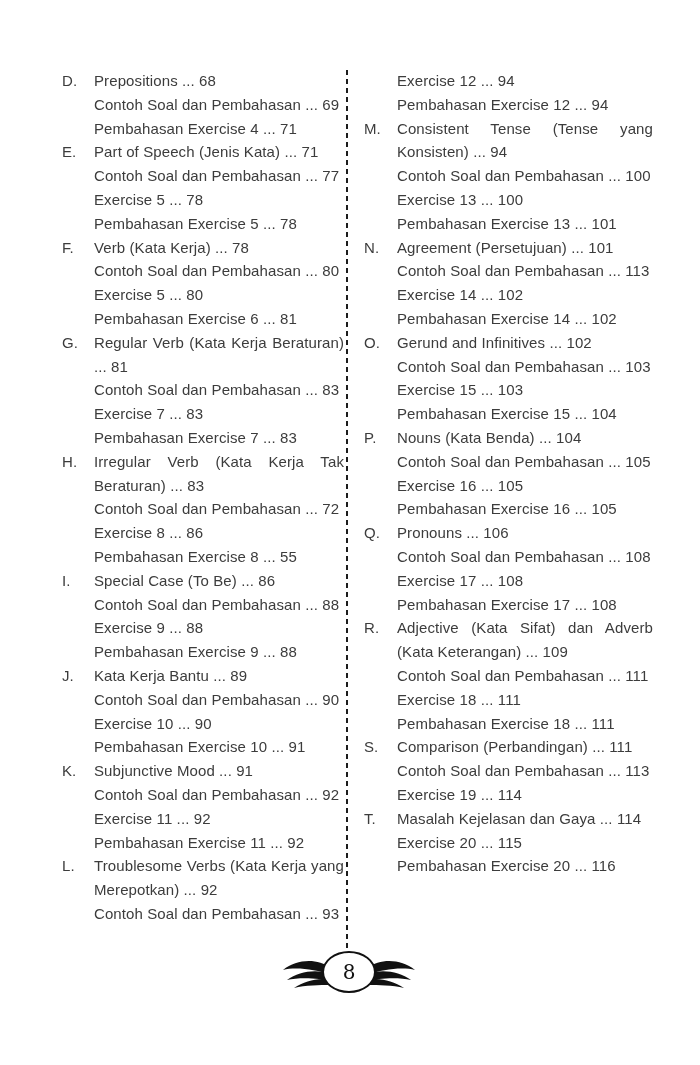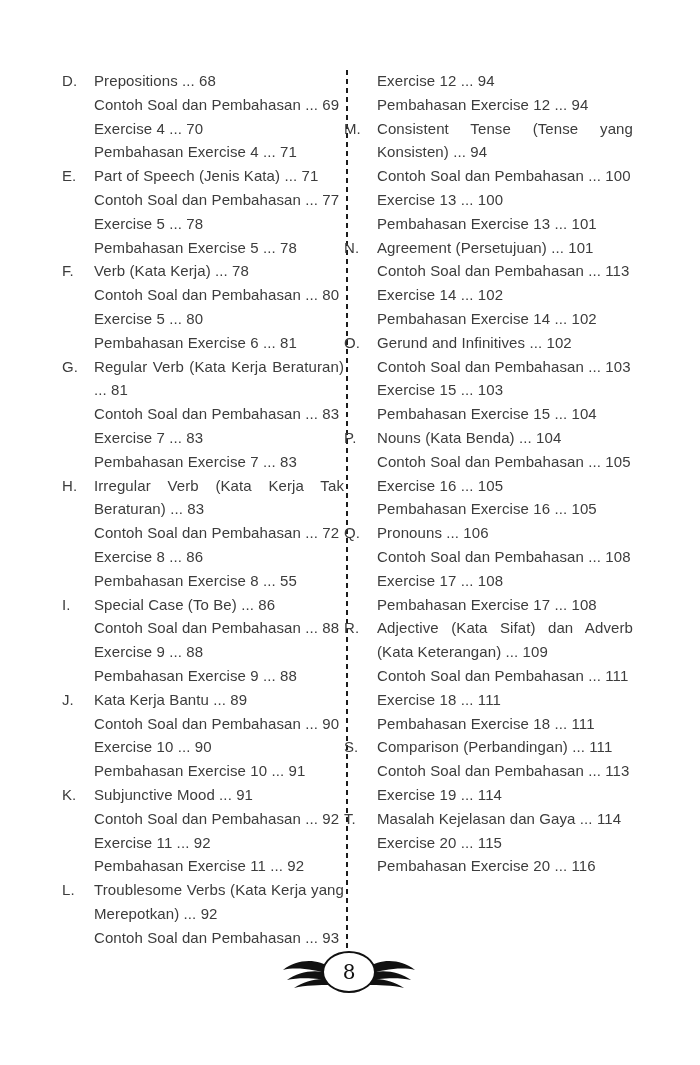--- a/index.html
+++ b/index.html
@@ -14,21 +14,21 @@
     background: #ffffff;
     font-family: "Liberation Sans", sans-serif;
     color: #3c3c3c;
     overflow: hidden;
   }
   .toc-col {
     position: absolute;
     top: 69px;
   }
   .toc-col.left  { left: 62px;  width: 282px; }
-  .toc-col.right { left: 344px; width: 289px; }
+  .toc-col.right { left: 364px; width: 289px; }
 
   .toc-row {
     display: flex;
     align-items: flex-start;
     font-size: 15px;
     line-height: 23.8px;
     letter-spacing: 0.1px;
   }
   .toc-label {
     flex: 0 0 32px;
@@ -97,24 +97,20 @@
   <div class="toc-row">
     <span class="toc-label">D.</span>
     <span class="toc-text">Prepositions ... 68</span>
   </div>
 
   <div class="toc-row">
     <span class="toc-label"></span>
     <span class="toc-text">Contoh Soal dan Pembahasan ... 69</span>
   </div>
 
-  <div class="toc-row">
-    <span class="toc-label"></span>
-    <span class="toc-text">Exercise 4 ... 70</span>
-  </div>
 
   <div class="toc-row">
     <span class="toc-label"></span>
     <span class="toc-text">Pembahasan Exercise 4 ... 71</span>
   </div>
 
   <div class="toc-row">
     <span class="toc-label">E.</span>
     <span class="toc-text">Part of Speech (Jenis Kata) ... 71</span>
   </div>

